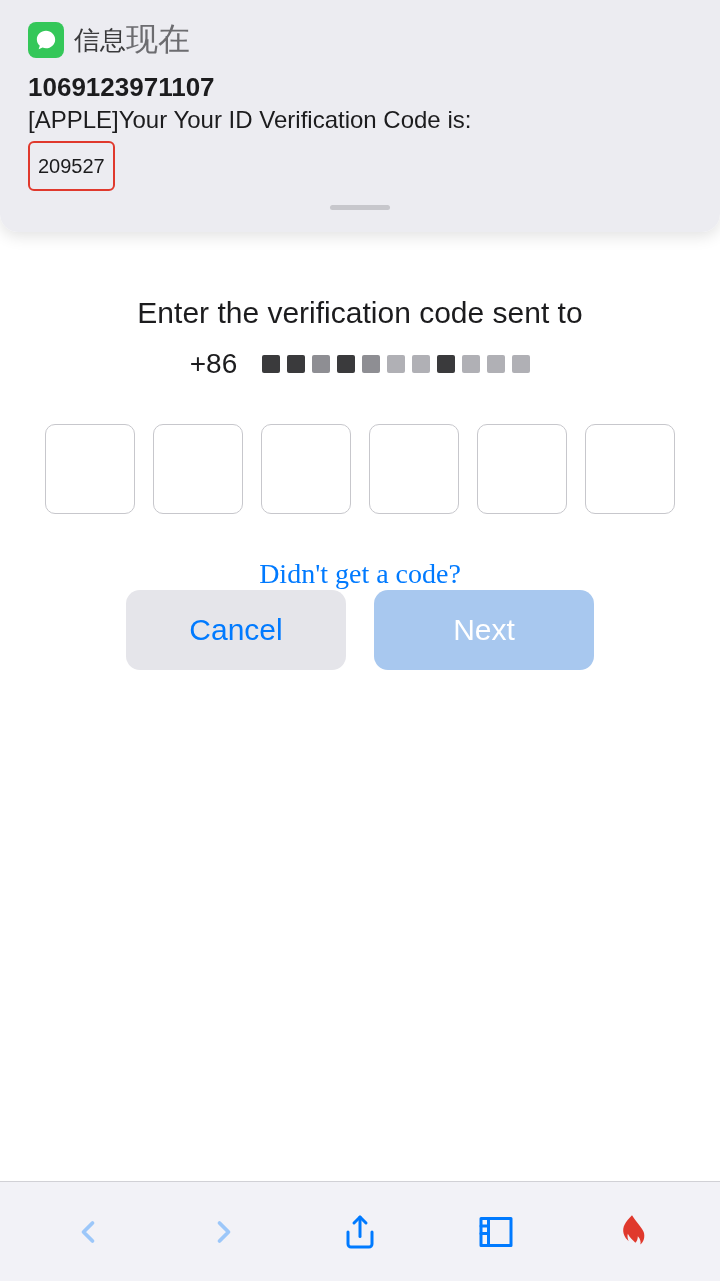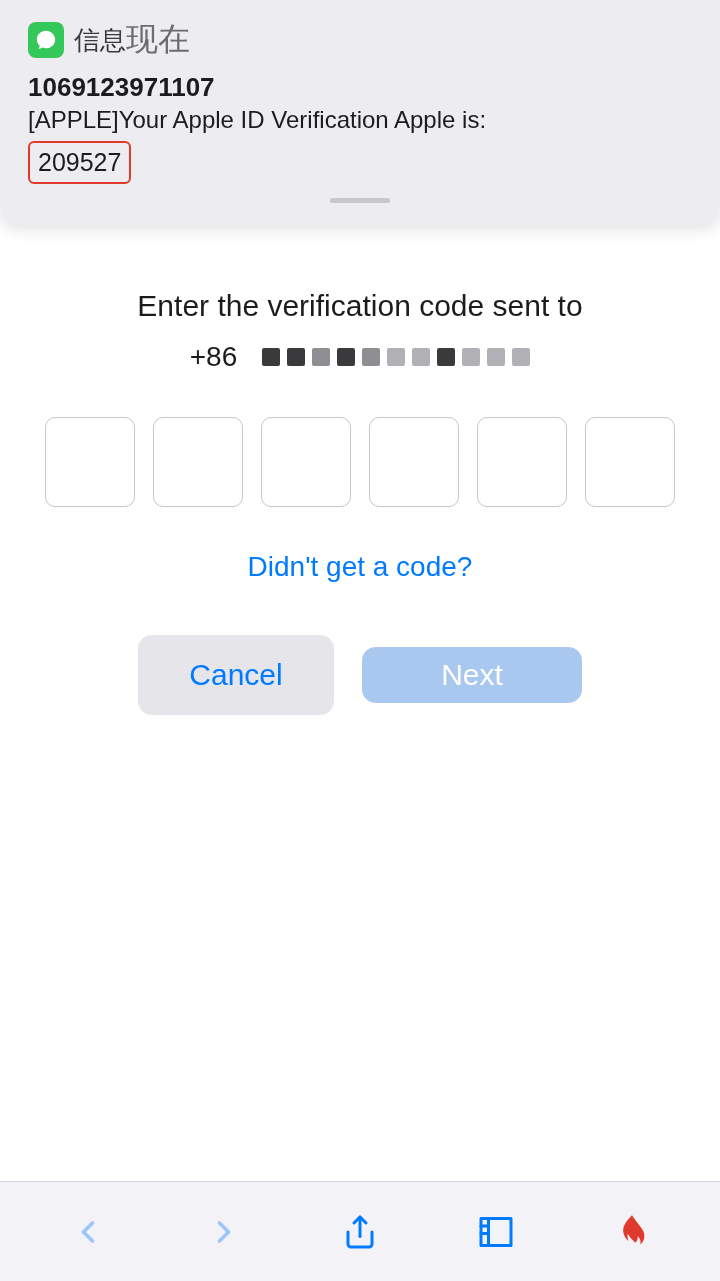--- a/index.html
+++ b/index.html
@@ -63,22 +63,22 @@
     }
     .notif-body {
       font-size: 24px;
       color: #1c1c1e;
       line-height: 1.4;
     }
     .notif-code-highlight {
       display: inline-block;
       border: 2px solid #e0392d;
       border-radius: 6px;
-      padding: 2px 8px;
-      font-size: 25px;
+      padding: 9px 8px;
+      font-size: 20px;
       font-weight: 500;
       color: #1c1c1e;
       margin-top: 4px;
     }
     .notif-drag-indicator {
       width: 60px;
       height: 5px;
       background: #c7c7cc;
       border-radius: 3px;
       margin: 14px auto 0 auto;
@@ -140,48 +140,48 @@
       height: 90px;
       border: 1.5px solid #c7c7cc;
       border-radius: 10px;
       background: #fff;
     }
 
     
     .resend-link {
       font-size: 28px;
       color: #007aff;
-      margin-bottom: 52px;
       cursor: pointer;
       text-align: left;
+      font-family: Liberation Serif, serif;
     }
 
     
     .button-row {
       display: flex;
       gap: 28px;
       align-items: center;
     }
     .btn-cancel {
-      width: 196px;
+      width: 220px;
       height: 80px;
       border-radius: 14px;
       background: #e5e5ea;
       border: none;
       font-size: 30px;
       color: #007aff;
       font-weight: 400;
       cursor: pointer;
       display: flex;
       align-items: center;
       justify-content: center;
     }
     .btn-next {
       width: 220px;
-      height: 56px;
+      height: 80px;
       border-radius: 14px;
       background: #a8c8ef;
       border: none;
       font-size: 30px;
       color: #ffffff;
       font-weight: 400;
       cursor: pointer;
       display: flex;
       align-items: center;
       justify-content: center;
@@ -232,21 +232,21 @@
         <svg viewBox="0 0 24 24" fill="white" xmlns="http://www.w3.org/2000/svg">
           <path d="M12 2C6.477 2 2 6.163 2 11.333c0 2.742 1.234 5.21 3.2 6.933L4 22l4.267-1.867C9.4 20.667 10.667 21 12 21c5.523 0 10-4.163 10-9.333S17.523 2 12 2z"></path>
         </svg>
       </div>
       <span class="notif-app-name">信息</span>
     </div>
     <span class="notif-time">现在</span>
   </div>
   <div class="notif-sender">1069123971107</div>
   <div class="notif-body">
-    <span>[APPLE]Your Apple ID Verification Apple is:</span><br>
+    <span>[APPLE]Your Your ID Verification Code is:</span><br>
     <span class="notif-code-highlight">209527</span>
   </div>
   <div class="notif-drag-indicator"></div>
 </div>
 
 <div class="main-content">
 
   <div class="instruction-text">Enter the verification code sent to</div>
 
   <div class="phone-number-row">

